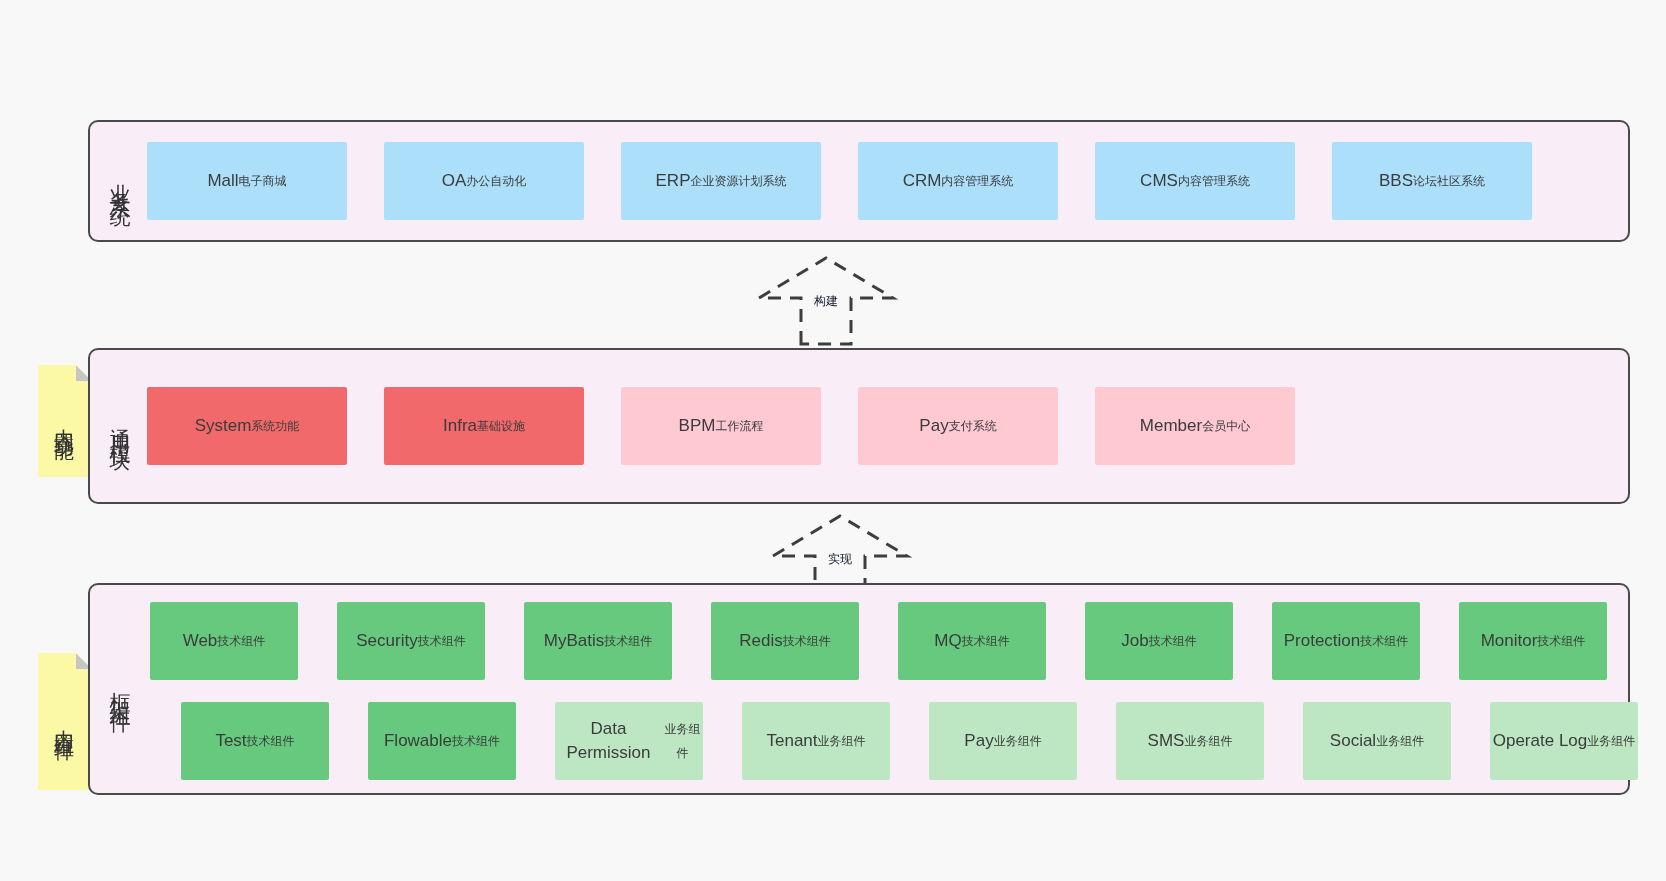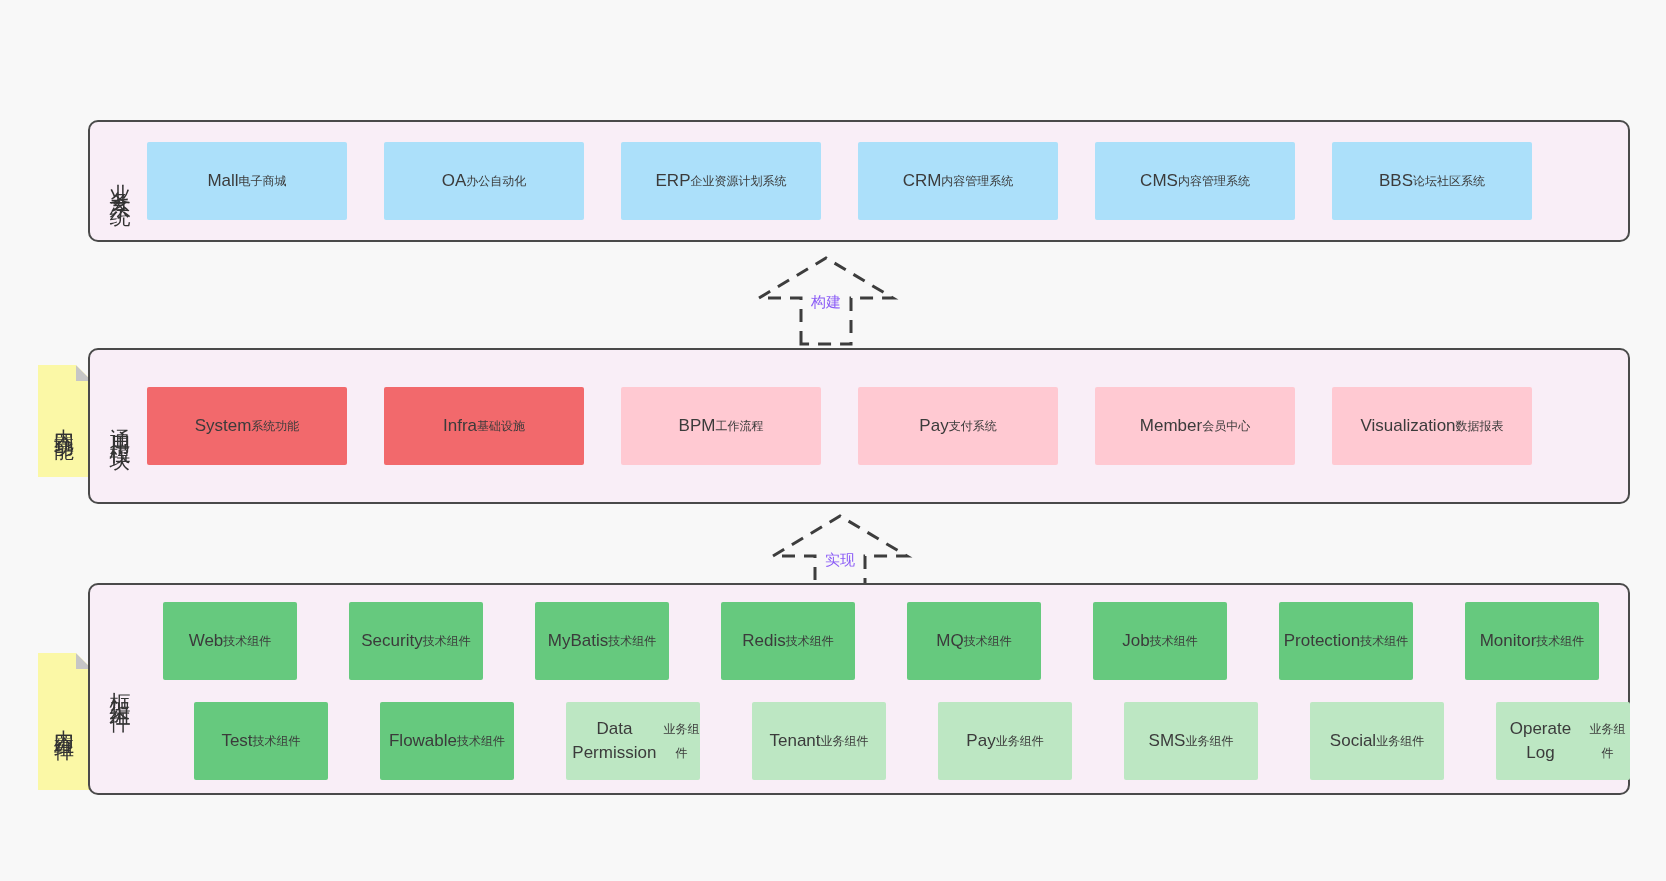--- a/index.html
+++ b/index.html
@@ -33,27 +33,27 @@
   .box .en{font-size:17px;line-height:24px;}
   .box .zh{font-size:12px;line-height:24px;}
   .blue{background:#ace0fa;}
   .red{background:#f2696c;}
   .pink{background:#ffc9d2;}
   .green{background:#66c97e;}
   .lightgreen{background:#bde7c3;}
   .boxrow3{position:absolute;left:60px;display:flex;gap:39px;}
   #row3a{top:17px;}
   #row3b{top:117px;padding-left:31px;}
-  .boxrow3 .box{width:134px;margin-left:13px;}
+  .boxrow3 .box{width:148px;}
   .boxrow3 .box .en{max-width:114px;}
   .arrow{position:absolute;width:150px;height:92px;z-index:0;}
   .arrow svg{position:absolute;left:0;top:0;}
   .arrow-label{
     position:absolute;left:50%;top:38px;transform:translateX(-50%);
-    background:#f8f8f8;padding:1px 4px;font-size:15px;color:#8b5cf6;white-space:nowrap;
+    background:#f8f8f8;padding:1px 4px;font-size:12px;color:#0f172a;white-space:nowrap;
   }
   #arrow1{left:751px;top:254px;}
   #arrow2{left:765px;top:512px;}
   .note{
     position:absolute;left:38px;width:54px;background:#fbf8a6;z-index:0;
     clip-path:polygon(0 0,calc(100% - 16px) 0,100% 16px,100% 100%,0 100%);
   }
   #note1{top:365px;height:112px;}
   #note2{top:653px;height:137px;}
   .note-fold{
@@ -132,24 +132,20 @@
       <div class="zh">工作流程</div>
     </div>
     <div class="box pink">
       <div class="en">Pay</div>
       <div class="zh">支付系统</div>
     </div>
     <div class="box pink">
       <div class="en">Member</div>
       <div class="zh">会员中心</div>
     </div>
-    <div class="box pink">
-      <div class="en">Visualization</div>
-      <div class="zh">数据报表</div>
-    </div>
   </div>
 </div>
 
 <div class="arrow" id="arrow2">
   <svg width="150" height="92" viewBox="0 0 150 92">
     <polygon points="50,90 50,44 8,44 75,4 142,44 100,44 100,90" fill="none" stroke="#3d3d3d" stroke-width="3" stroke-dasharray="13 9"></polygon>
   </svg>
   <div class="arrow-label">实现</div>
 </div>
 

